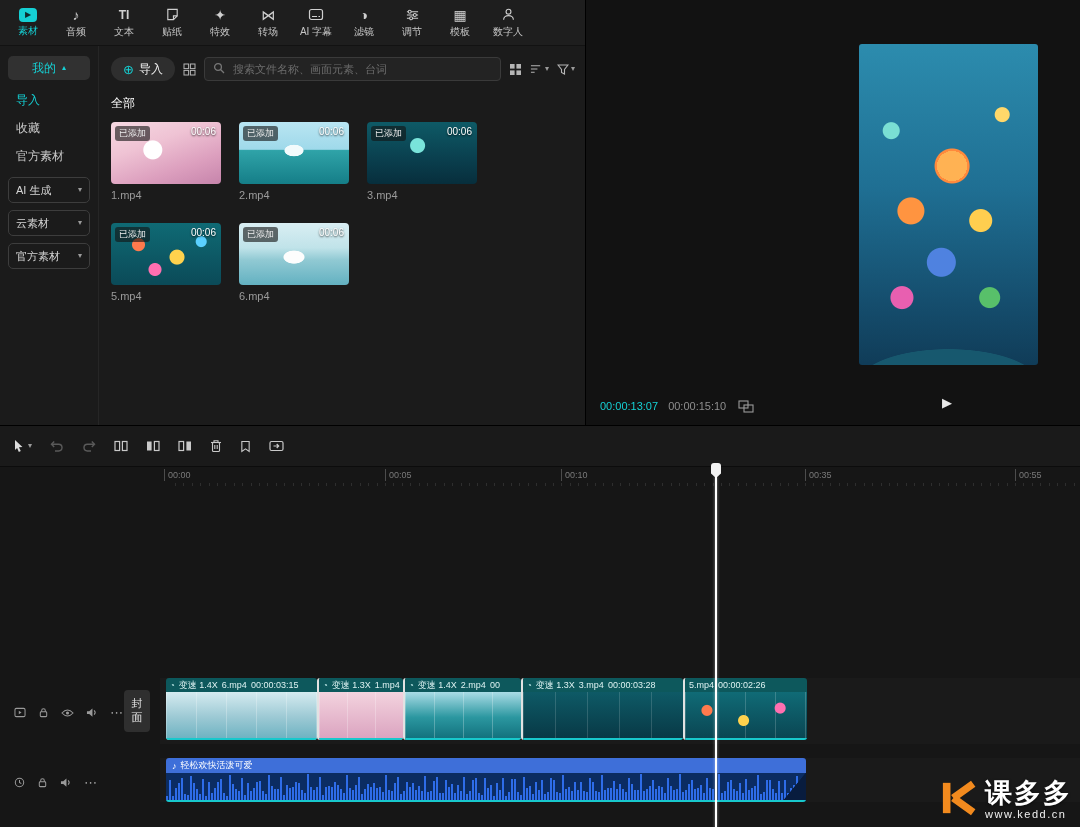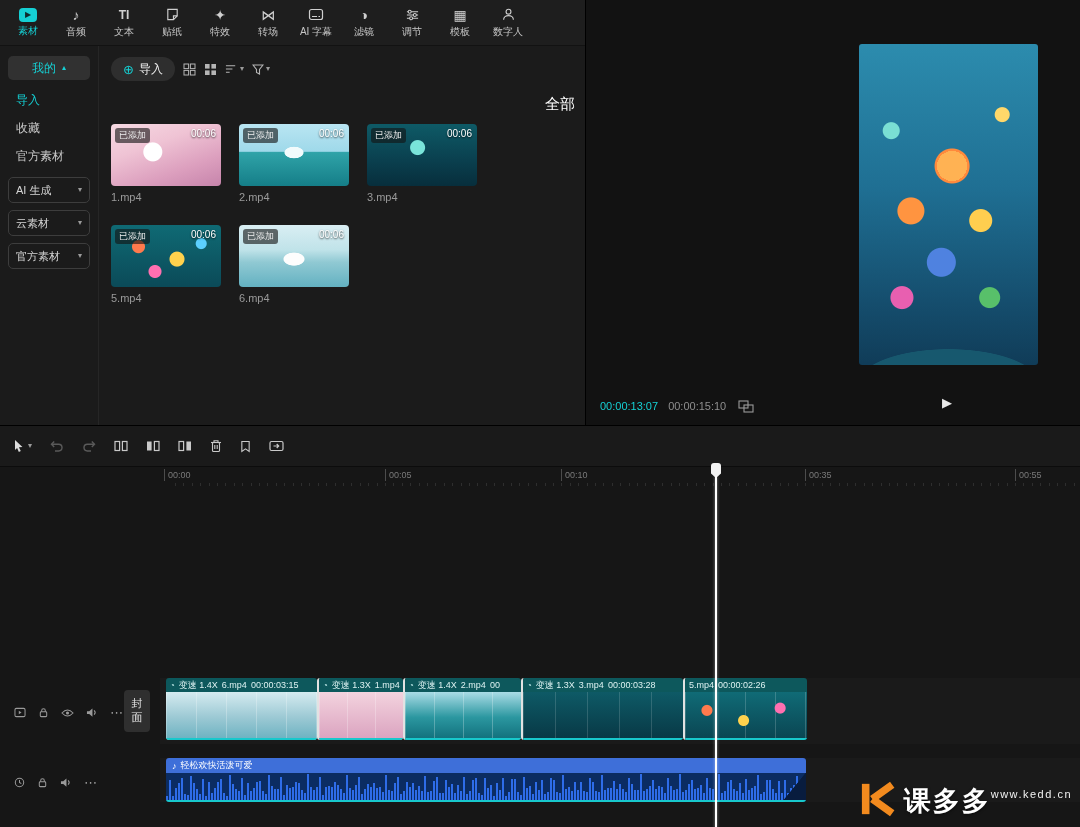--- a/index.html
+++ b/index.html
@@ -31,21 +31,21 @@
   .media{flex:1;padding:10px 10px 0 12px;box-sizing:border-box;}
   .media-toolbar{display:flex;align-items:center;gap:8px;height:26px;}
   .import-btn{display:flex;align-items:center;gap:5px;background:#2e2e2e;border-radius:13px;height:24px;
               padding:0 12px;font-size:12px;color:#f0f0f0;cursor:pointer;white-space:nowrap;}
   .import-btn .plus{color:#15d0d4;font-size:13px;}
   .iconbtn{display:flex;align-items:center;gap:2px;color:#b5b5b5;cursor:pointer;}
   .searchbox{flex:1;display:flex;align-items:center;gap:6px;background:#232323;border:1px solid #3a3a3a;
              border-radius:4px;height:22px;padding:0 8px;min-width:0;}
   .searchbox input{flex:1;background:transparent;border:0;outline:none;color:#bbb;font-size:11px;min-width:0;}
   .searchbox input::placeholder{color:#6c6c6c;}
-  .all-label{margin:13px 0 10px;font-size:15px;color:#fff;text-align:right;}
+  .all-label{margin:13px 0 10px;font-size:12px;color:#fff;}
   .grid{display:flex;flex-wrap:wrap;column-gap:18px;row-gap:22px;width:382px;}
   .gitem{width:110px;cursor:pointer;}
   .thumb{position:relative;width:110px;height:62px;border-radius:4px;overflow:hidden;background:#333;}
   .badge{position:absolute;left:4px;top:4px;background:rgba(20,20,20,.62);border-radius:3px;
          padding:1px 4px;font-size:9px;color:#ededed;}
   .dur{position:absolute;right:5px;top:4px;font-size:10px;color:#fff;text-shadow:0 1px 2px rgba(0,0,0,.8);}
   .gname{margin-top:5px;font-size:11px;color:#9a9a9a;}
   .thumb-p1{background:radial-gradient(circle at 38% 45%,#ffffff 0 9px,rgba(255,255,255,0) 10px),
             linear-gradient(160deg,#f6d9e2 0%,#efc3d4 35%,#dc9fbe 70%,#c684ab 100%);}
   .thumb-p2{background:radial-gradient(ellipse at 50% 46%,#f2fbfc 0 9px,rgba(255,255,255,0) 10px),
@@ -123,21 +123,21 @@
   .audio-wave i{flex:0 0 2px;background:#2e6ce8;}
   .audio-wave::after{content:"";position:absolute;right:0;top:0;width:22px;height:100%;
               background:linear-gradient(to bottom right,rgba(0,0,0,0) 48%,#081c3e 50%);}
   .playhead{position:absolute;left:711px;top:37px;width:10px;height:365px;z-index:6;pointer-events:auto;cursor:ew-resize;}
   .ph-head{width:10px;height:15px;background:#f2f2f2;border-radius:3px 3px 2px 2px;
            clip-path:polygon(0 0,100% 0,100% 70%,50% 100%,0 70%);}
   .ph-line{position:absolute;left:4px;top:13px;width:1.5px;bottom:0;background:#fff;box-shadow:0 0 3px rgba(255,255,255,.55);}
 
   
   .watermark{position:absolute;right:8px;bottom:6px;display:flex;align-items:center;gap:8px;z-index:9;}
-  .wm-text{display:flex;flex-direction:row;line-height:1.05;}
+  .wm-text{display:flex;flex-direction:column;line-height:1.05;}
   .wm-brand{color:#fff;font-size:27px;font-weight:bold;letter-spacing:2px;text-shadow:0 1px 3px rgba(0,0,0,.6);}
   .wm-url{color:#f2f2f2;font-size:11px;letter-spacing:1.5px;margin-top:2px;}
 </style>
 </head>
 <body>
 
 <div class="app">
 
   <div class="upper-left">
 
@@ -240,20 +240,29 @@
             <span>导入</span>
           </div>
           <span class="iconbtn">
             <svg width="13" height="13" viewBox="0 0 13 13">
                 <rect x="1" y="1" width="4.6" height="4.6" fill="none" stroke="currentColor"></rect>
                 <rect x="7.4" y="1" width="4.6" height="4.6" fill="none" stroke="currentColor"></rect>
                 <rect x="1" y="7.4" width="4.6" height="4.6" fill="none" stroke="currentColor"></rect>
                 <rect x="7.4" y="7.4" width="4.6" height="4.6" fill="none" stroke="currentColor"></rect>
               </svg>
           </span>
+          <div class="searchbox">
+            <span>
+              <svg width="12" height="12" viewBox="0 0 12 12">
+                  <circle cx="5" cy="5" r="3.4" fill="none" stroke="#777" stroke-width="1.3"></circle>
+                  <line x1="7.8" y1="7.8" x2="11" y2="11" stroke="#777" stroke-width="1.3"></line>
+                </svg>
+            </span>
+            <input placeholder="搜索文件名称、画面元素、台词" style="">
+          </div>
           <span class="iconbtn">
             <svg width="13" height="13" viewBox="0 0 13 13">
                 <rect x="1" y="1" width="4.6" height="4.6" fill="currentColor"></rect>
                 <rect x="7.4" y="1" width="4.6" height="4.6" fill="currentColor"></rect>
                 <rect x="1" y="7.4" width="4.6" height="4.6" fill="currentColor"></rect>
                 <rect x="7.4" y="7.4" width="4.6" height="4.6" fill="currentColor"></rect>
               </svg>
           </span>
           <span class="iconbtn">
             <svg width="13" height="12" viewBox="0 0 14 12">

